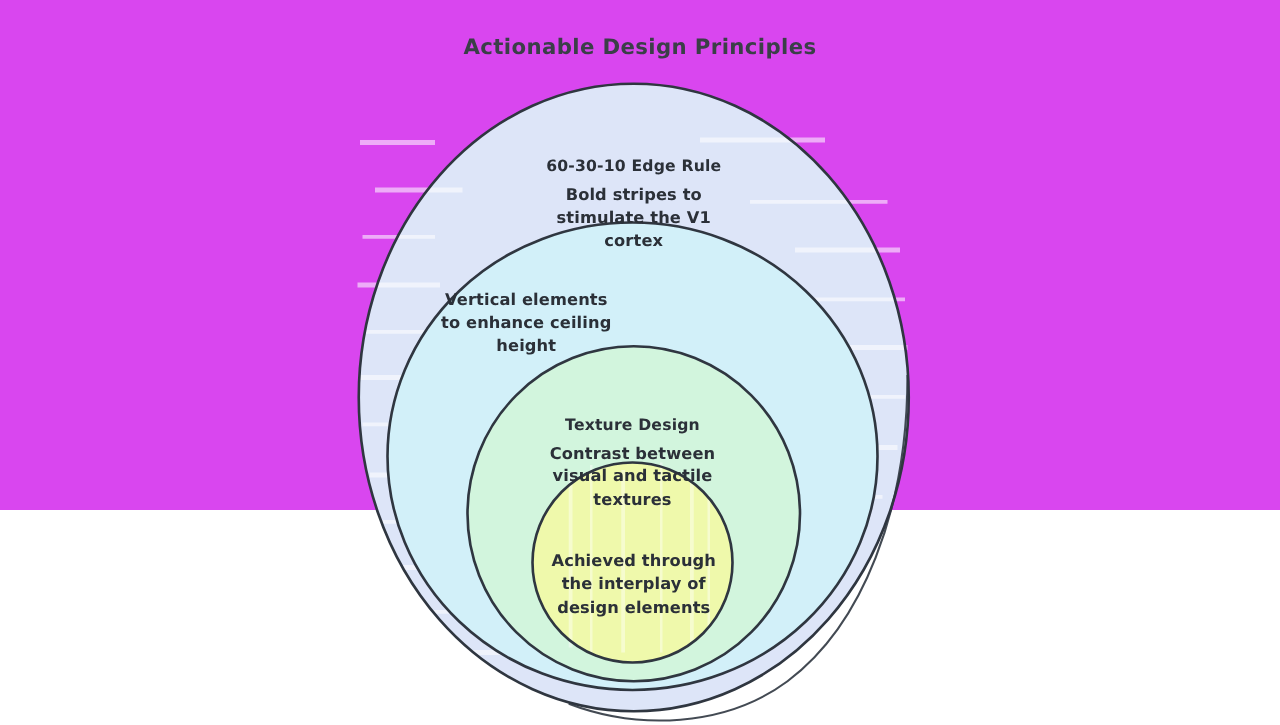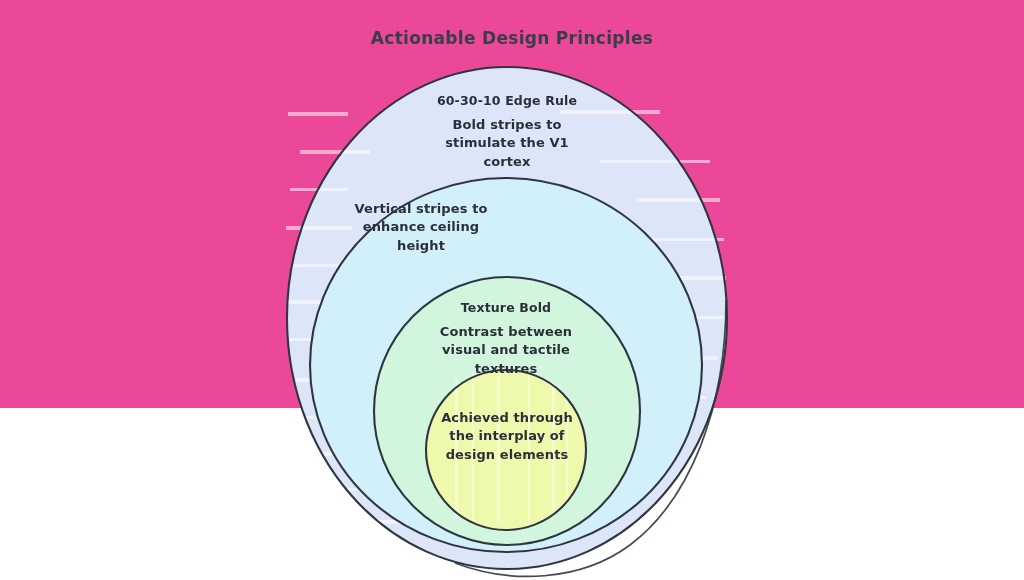--- a/index.html
+++ b/index.html
@@ -14,21 +14,21 @@
     overflow: hidden;
     font-family: "DejaVu Sans", "Liberation Sans", sans-serif;
     color: #2b3038;
     -webkit-font-smoothing: antialiased;
   }
 
   #canvas {
     position: relative;
     width: 1024px;
     height: 408px;
-    background: #ec4899;
+    background: #d946ef;
   }
 
   
   .page-title {
     position: absolute;
     left: 0;
     top: 28px;
     width: 1024px;
     text-align: center;
     font-size: 17px;
@@ -50,20 +50,21 @@
     display: block;
     width: 1024px;
     height: 580px;
   }
 
   
   .ring-label {
     position: absolute;
     text-align: center;
     pointer-events: none;
+    margin-top: 32px;
   }
   .ring-label .ring-title {
     font-size: 12.5px;
     font-weight: 700;
     line-height: 1.28;
     color: #2b3038;
     letter-spacing: 0.15px;
   }
   .ring-label .ring-desc {
     margin-top: 7px;
@@ -157,25 +158,25 @@
       </g>
     </svg>
   </div>
 
   <div class="ring-label" id="label-0">
     <div class="ring-title">60-30-10 Edge Rule</div>
     <div class="ring-desc">Bold stripes to stimulate the V1 cortex</div>
   </div>
 
   <div class="ring-label" id="label-1">
-    <div class="ring-desc">Vertical stripes to enhance ceiling height</div>
+    <div class="ring-desc">Vertical elements to enhance ceiling height</div>
   </div>
 
   <div class="ring-label" id="label-2">
-    <div class="ring-title">Texture Bold</div>
+    <div class="ring-title">Texture Design</div>
     <div class="ring-desc">Contrast between visual and tactile textures</div>
   </div>
 
   <div class="ring-label" id="label-3">
     <div class="ring-desc">Achieved through the interplay of design elements</div>
   </div>
 
 </div>
 
 </body></html>

